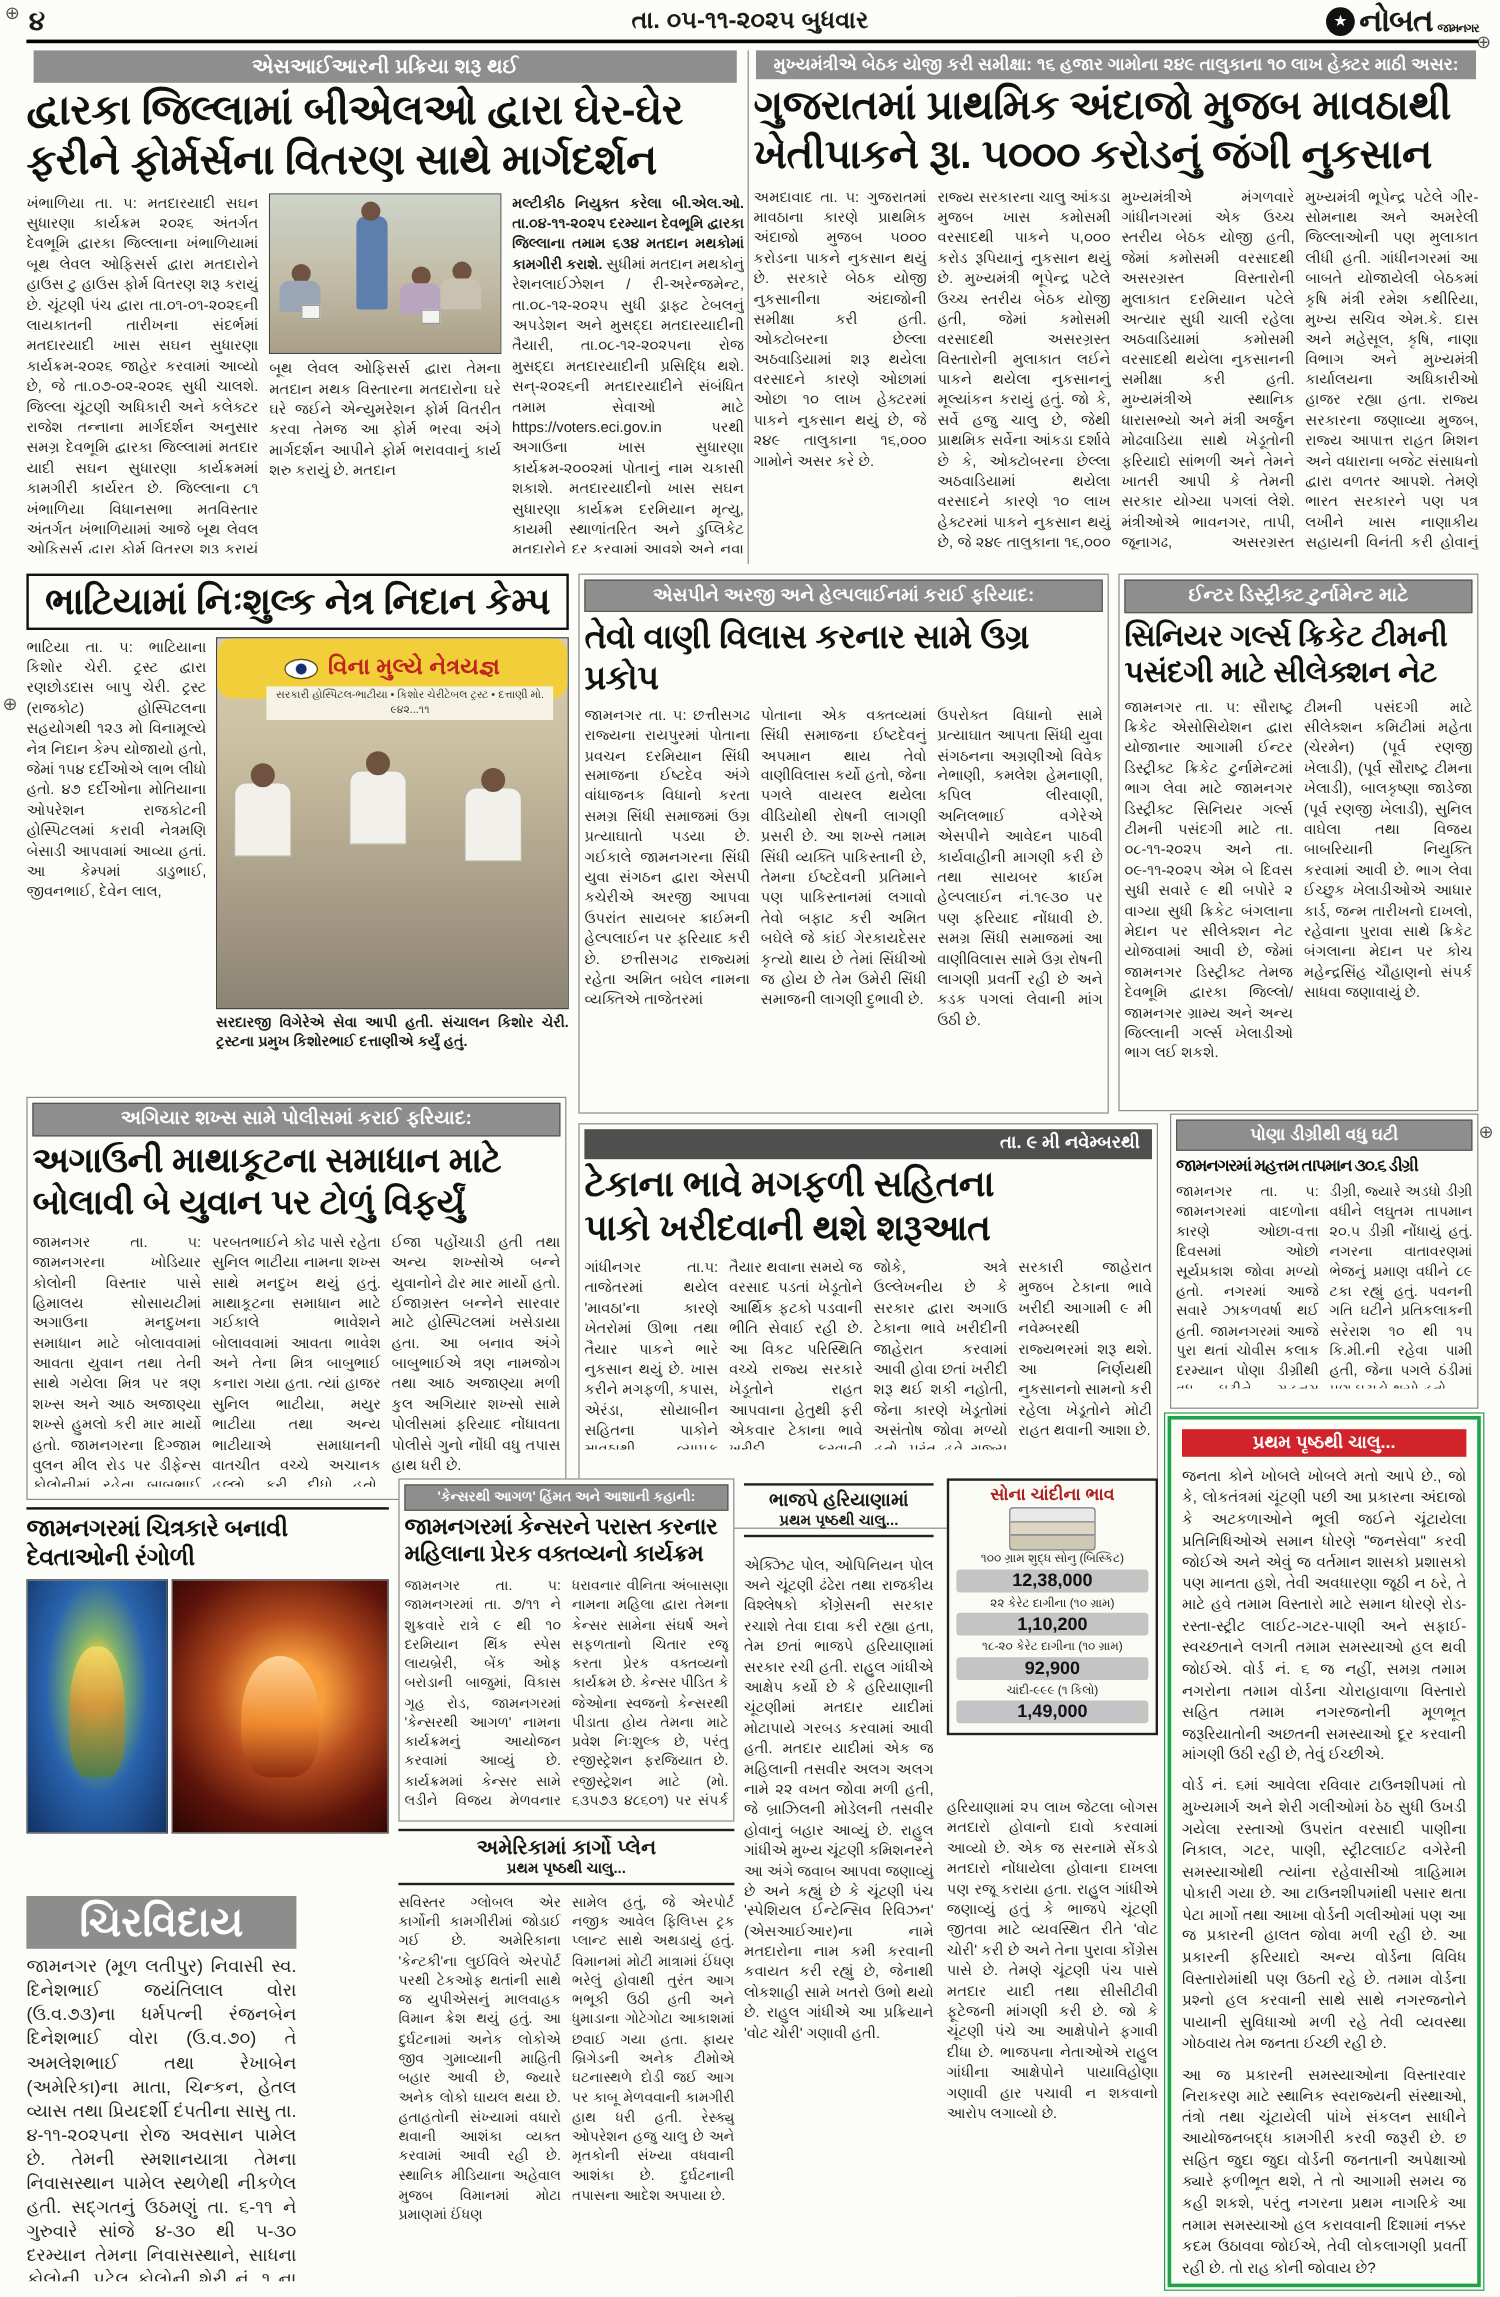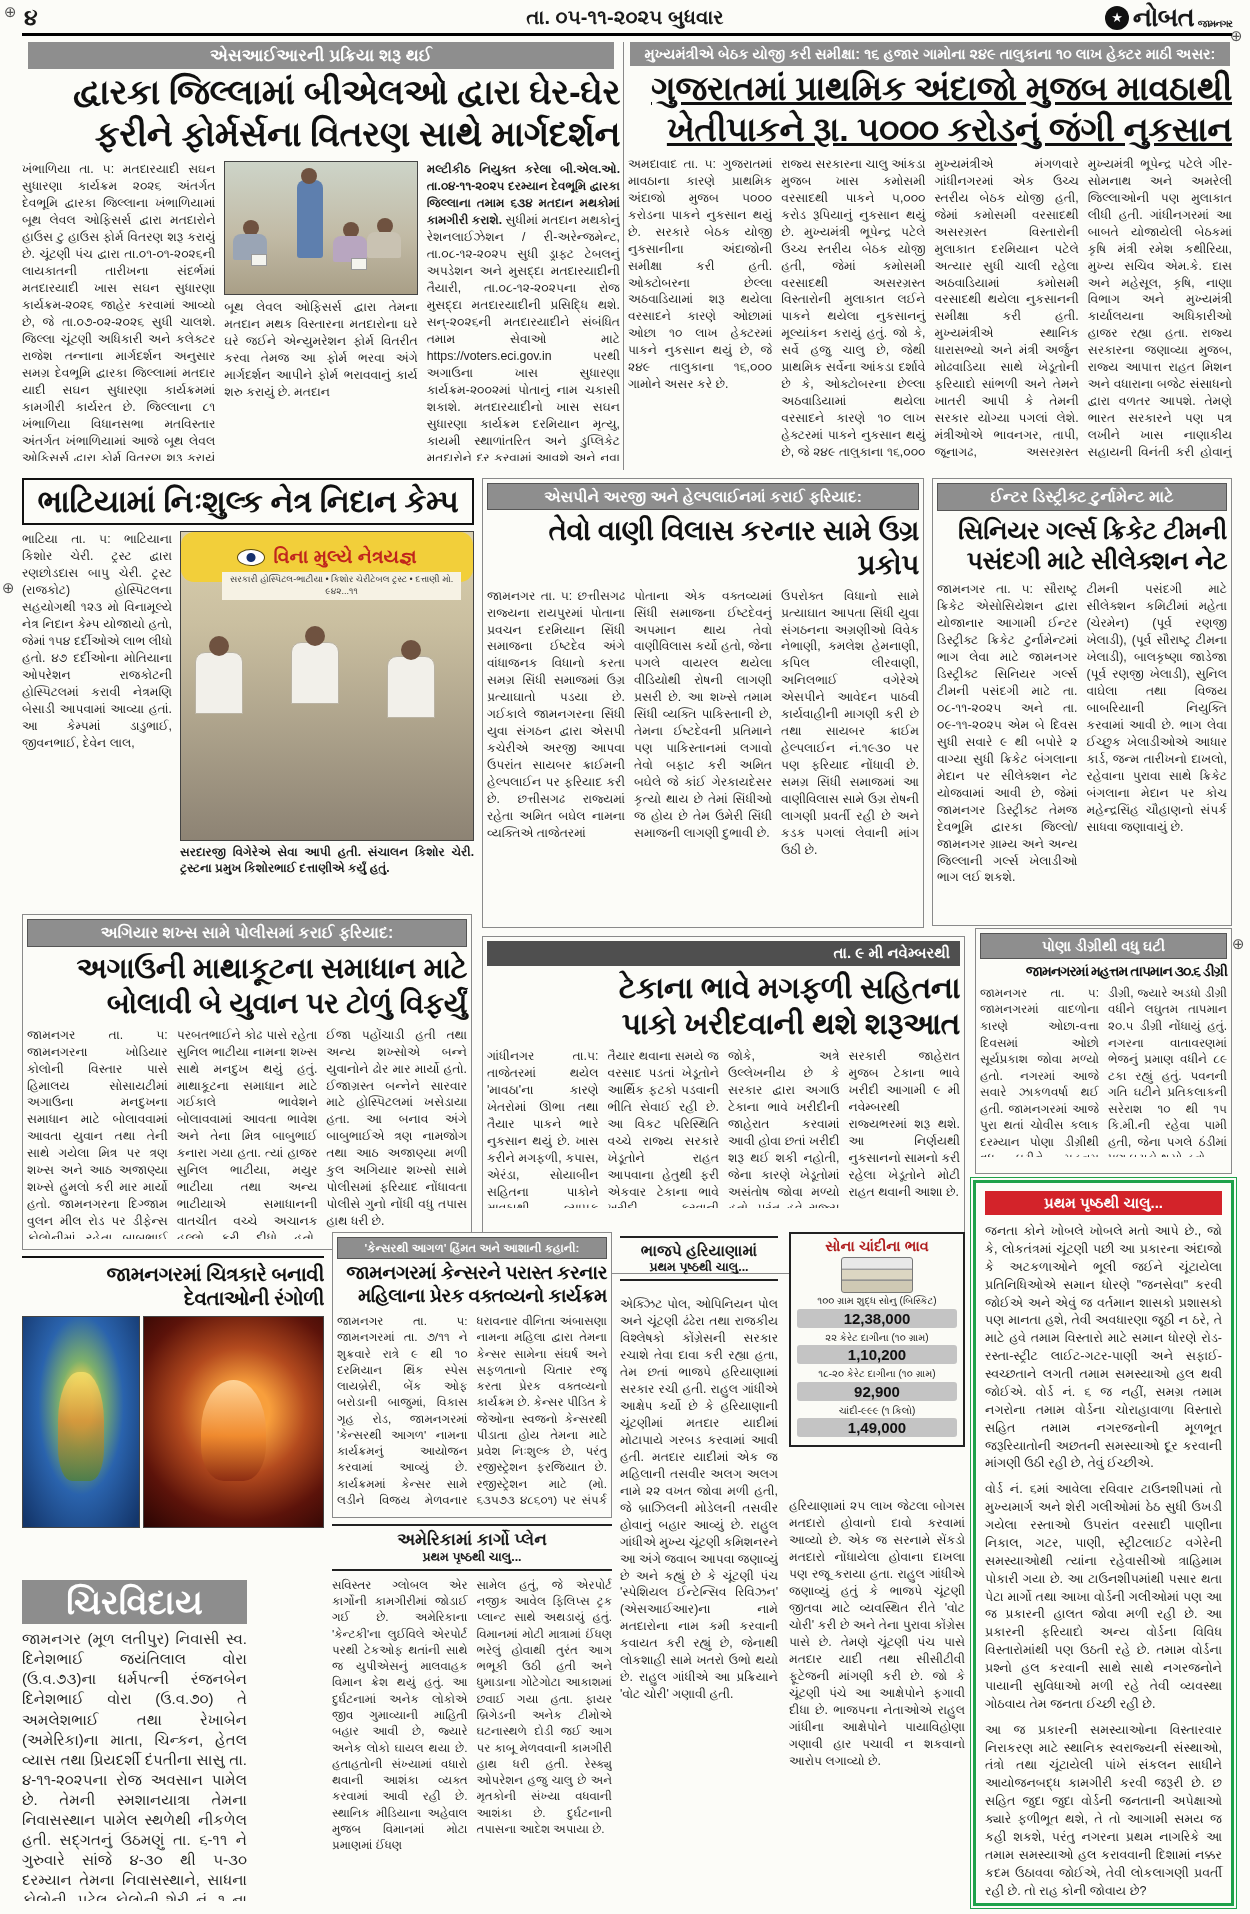--- a/index.html
+++ b/index.html
@@ -11,21 +11,21 @@
   .dateline{font-size:20px;font-weight:bold;text-align:center;}
   .masthead{display:flex;align-items:center;gap:4px;font-weight:800;font-size:26px;letter-spacing:-1px;}
   .mlogo{display:inline-flex;align-items:center;justify-content:center;width:24px;height:24px;border-radius:50%;
          background:#111;color:#fff;font-size:13px;}
   .msub{font-size:10px;font-weight:bold;align-self:flex-end;margin-bottom:3px;}
   .toprule{background:#000;height:3px;}
   .vrule{width:1px;background:#8a8a8a;}
   .kicker{background:#8e8e8e;color:#fff;font-weight:bold;text-align:center;padding:3px 4px;line-height:1.25;}
   .kicker.dark{background:#4f4f4f;text-align:right;padding-right:10px;}
   .kicker.boxed{background:#8e8e8e;border:1px solid #555;}
-  .headline{font-weight:800;text-align:right;line-height:1.2;letter-spacing:-0.5px;color:#111;}
+  .headline{font-weight:800;text-align:left;line-height:1.2;letter-spacing:-0.5px;color:#111;}
   .cols{display:flex;gap:9px;overflow:hidden;}
   .col{flex:1;text-align:justify;font-size:12.3px;line-height:1.38;color:#1d1d1d;overflow:hidden;}
   .boxart{border:1px solid #8a8a8a;background:#fcfcf8;box-sizing:border-box;padding:4px;}
   .caption{font-size:12px;font-weight:bold;text-align:justify;line-height:1.3;}
   .photo{border:1px solid #444;position:relative;overflow:hidden;}
   
   .blophoto{background:linear-gradient(180deg,#cdd4c8 0%,#c2bba6 55%,#a99f87 100%);}
   .fig-head{position:absolute;width:16px;height:16px;border-radius:50%;background:#6f5240;}
   .fig-body{position:absolute;width:34px;height:26px;border-radius:8px 8px 2px 2px;}
   .fig-stand{position:absolute;width:26px;height:78px;border-radius:8px 8px 3px 3px;background:#5e7fae;}
@@ -114,21 +114,21 @@
       <div class="col">
         <span class="caption">મલ્ટીકીઠ નિયુક્ત કરેલા બી.એલ.ઓ. તા.૦૪-૧૧-૨૦૨૫ દરમ્યાન દેવભૂમિ દ્વારકા જિલ્લાના તમામ ૬૩૪ મતદાન મથકોમાં કામગીરી કરાશે.</span>
         <span>સુધીમાં મતદાન મથકોનું રેશનલાઈઝેશન / રી-અરેન્જમેન્ટ, તા.૦૮-૧૨-૨૦૨૫ સુધી ડ્રાફ્ટ ટેબલનું અપડેશન અને મુસદ્દા મતદારયાદીની તૈયારી, તા.૦૮-૧૨-૨૦૨૫ના રોજ મુસદ્દા મતદારયાદીની પ્રસિદ્ધિ થશે. સન્-૨૦૨૬ની મતદારયાદીને સંબંધિત તમામ સેવાઓ માટે https://voters.eci.gov.in પરથી અગાઉના ખાસ સુધારણા કાર્યક્રમ-૨૦૦૨માં પોતાનું નામ ચકાસી શકાશે. મતદારયાદીનો ખાસ સઘન સુધારણા કાર્યક્રમ દરમિયાન મૃત્યુ, કાયમી સ્થાળાંતરિત અને ડુપ્લિકેટ મતદારોને દૂર કરવામાં આવશે અને નવા લાયક મતદારોને ઉમેરવામાં આવશે.</span>
         
       </div>
     </div>
   </div>
 
   <div class="abs" style="left:628px;top:40px;width:604px;">
     <div class="kicker" style="margin:2px 2px;font-size:14.5px;">મુખ્યમંત્રીએ બેઠક યોજી કરી સમીક્ષા: ૧૬ હજાર ગામોના ૨૪૯ તાલુકાના ૧૦ લાખ હેક્ટર માઠી અસર:</div>
-    <div class="headline" style="font-size:34px;text-decoration:underline;">
+    <div class="headline" style="font-size:34px;">
       <div>ગુજરાતમાં પ્રાથમિક અંદાજો મુજબ માવઠાથી</div>
       <div>ખેતીપાકને રૂા. ૫૦૦૦ કરોડનું જંગી નુકસાન</div>
     </div>
     <div class="cols" style="height:302px;margin-top:6px;justify-content:center;">
       <div class="col">અમદાવાદ તા. ૫: ગુજરાતમાં માવઠાના કારણે પ્રાથમિક અંદાજો મુજબ ૫૦૦૦ કરોડના પાકને નુકસાન થયું છે. સરકારે બેઠક યોજી નુકસાનીના અંદાજોની સમીક્ષા કરી હતી. ઓક્ટોબરના છેલ્લા અઠવાડિયામાં શરૂ થયેલા વરસાદને કારણે ઓછામાં ઓછા ૧૦ લાખ હેક્ટરમાં પાકને નુકસાન થયું છે, જે ૨૪૯ તાલુકાના ૧૬,૦૦૦ ગામોને અસર કરે છે.</div>
       <div class="col">રાજ્ય સરકારના ચાલુ આંકડા મુજબ ખાસ કમોસમી વરસાદથી પાકને ૫,૦૦૦ કરોડ રૂપિયાનું નુકસાન થયું છે. મુખ્યમંત્રી ભૂપેન્દ્ર પટેલે ઉચ્ચ સ્તરીય બેઠક યોજી હતી, જેમાં કમોસમી વરસાદથી અસરગ્રસ્ત વિસ્તારોની મુલાકાત લઈને પાકને થયેલા નુકસાનનું મૂલ્યાંકન કરાયું હતું. જો કે, સર્વે હજુ ચાલુ છે, જેથી પ્રાથમિક સર્વેના આંકડા દર્શાવે છે કે, ઓક્ટોબરના છેલ્લા અઠવાડિયામાં થયેલા વરસાદને કારણે ૧૦ લાખ હેક્ટરમાં પાકને નુકસાન થયું છે, જે ૨૪૯ તાલુકાના ૧૬,૦૦૦ ગામોને અસર કરે છે.</div>
       <div class="col">મુખ્યમંત્રીએ મંગળવારે ગાંધીનગરમાં એક ઉચ્ચ સ્તરીય બેઠક યોજી હતી, જેમાં કમોસમી વરસાદથી અસરગ્રસ્ત વિસ્તારોની મુલાકાત દરમિયાન પટેલે અત્યાર સુધી ચાલી રહેલા અઠવાડિયામાં કમોસમી વરસાદથી થયેલા નુકસાનની સમીક્ષા કરી હતી. મુખ્યમંત્રીએ સ્થાનિક ધારાસભ્યો અને મંત્રી અર્જુન મોઢવાડિયા સાથે ખેડૂતોની ફરિયાદો સાંભળી અને તેમને ખાતરી આપી કે તેમની સરકાર યોગ્યા પગલાં લેશે. મંત્રીઓએ ભાવનગર, તાપી, જૂનાગઢ, અસરગ્રસ્ત વિસ્તારોની મુલાકાત લીધી હતી.</div>
       <div class="col">મુખ્યમંત્રી ભૂપેન્દ્ર પટેલે ગીર-સોમનાથ અને અમરેલી જિલ્લાઓની પણ મુલાકાત લીધી હતી. ગાંધીનગરમાં આ બાબતે યોજાયેલી બેઠકમાં કૃષિ મંત્રી રમેશ કથીરિયા, મુખ્ય સચિવ એમ.કે. દાસ અને મહેસૂલ, કૃષિ, નાણા વિભાગ અને મુખ્યમંત્રી કાર્યાલયના અધિકારીઓ હાજર રહ્યા હતા. રાજ્ય સરકારના જણાવ્યા મુજબ, રાજ્ય આપાત્ત રાહત મિશન અને વધારાના બજેટ સંસાધનો દ્વારા વળતર આપશે. તેમણે ભારત સરકારને પણ પત્ર લખીને ખાસ નાણાકીય સહાયની વિનંતી કરી હોવાનું જાણવા મળે છે.</div>
     </div>
   </div>

